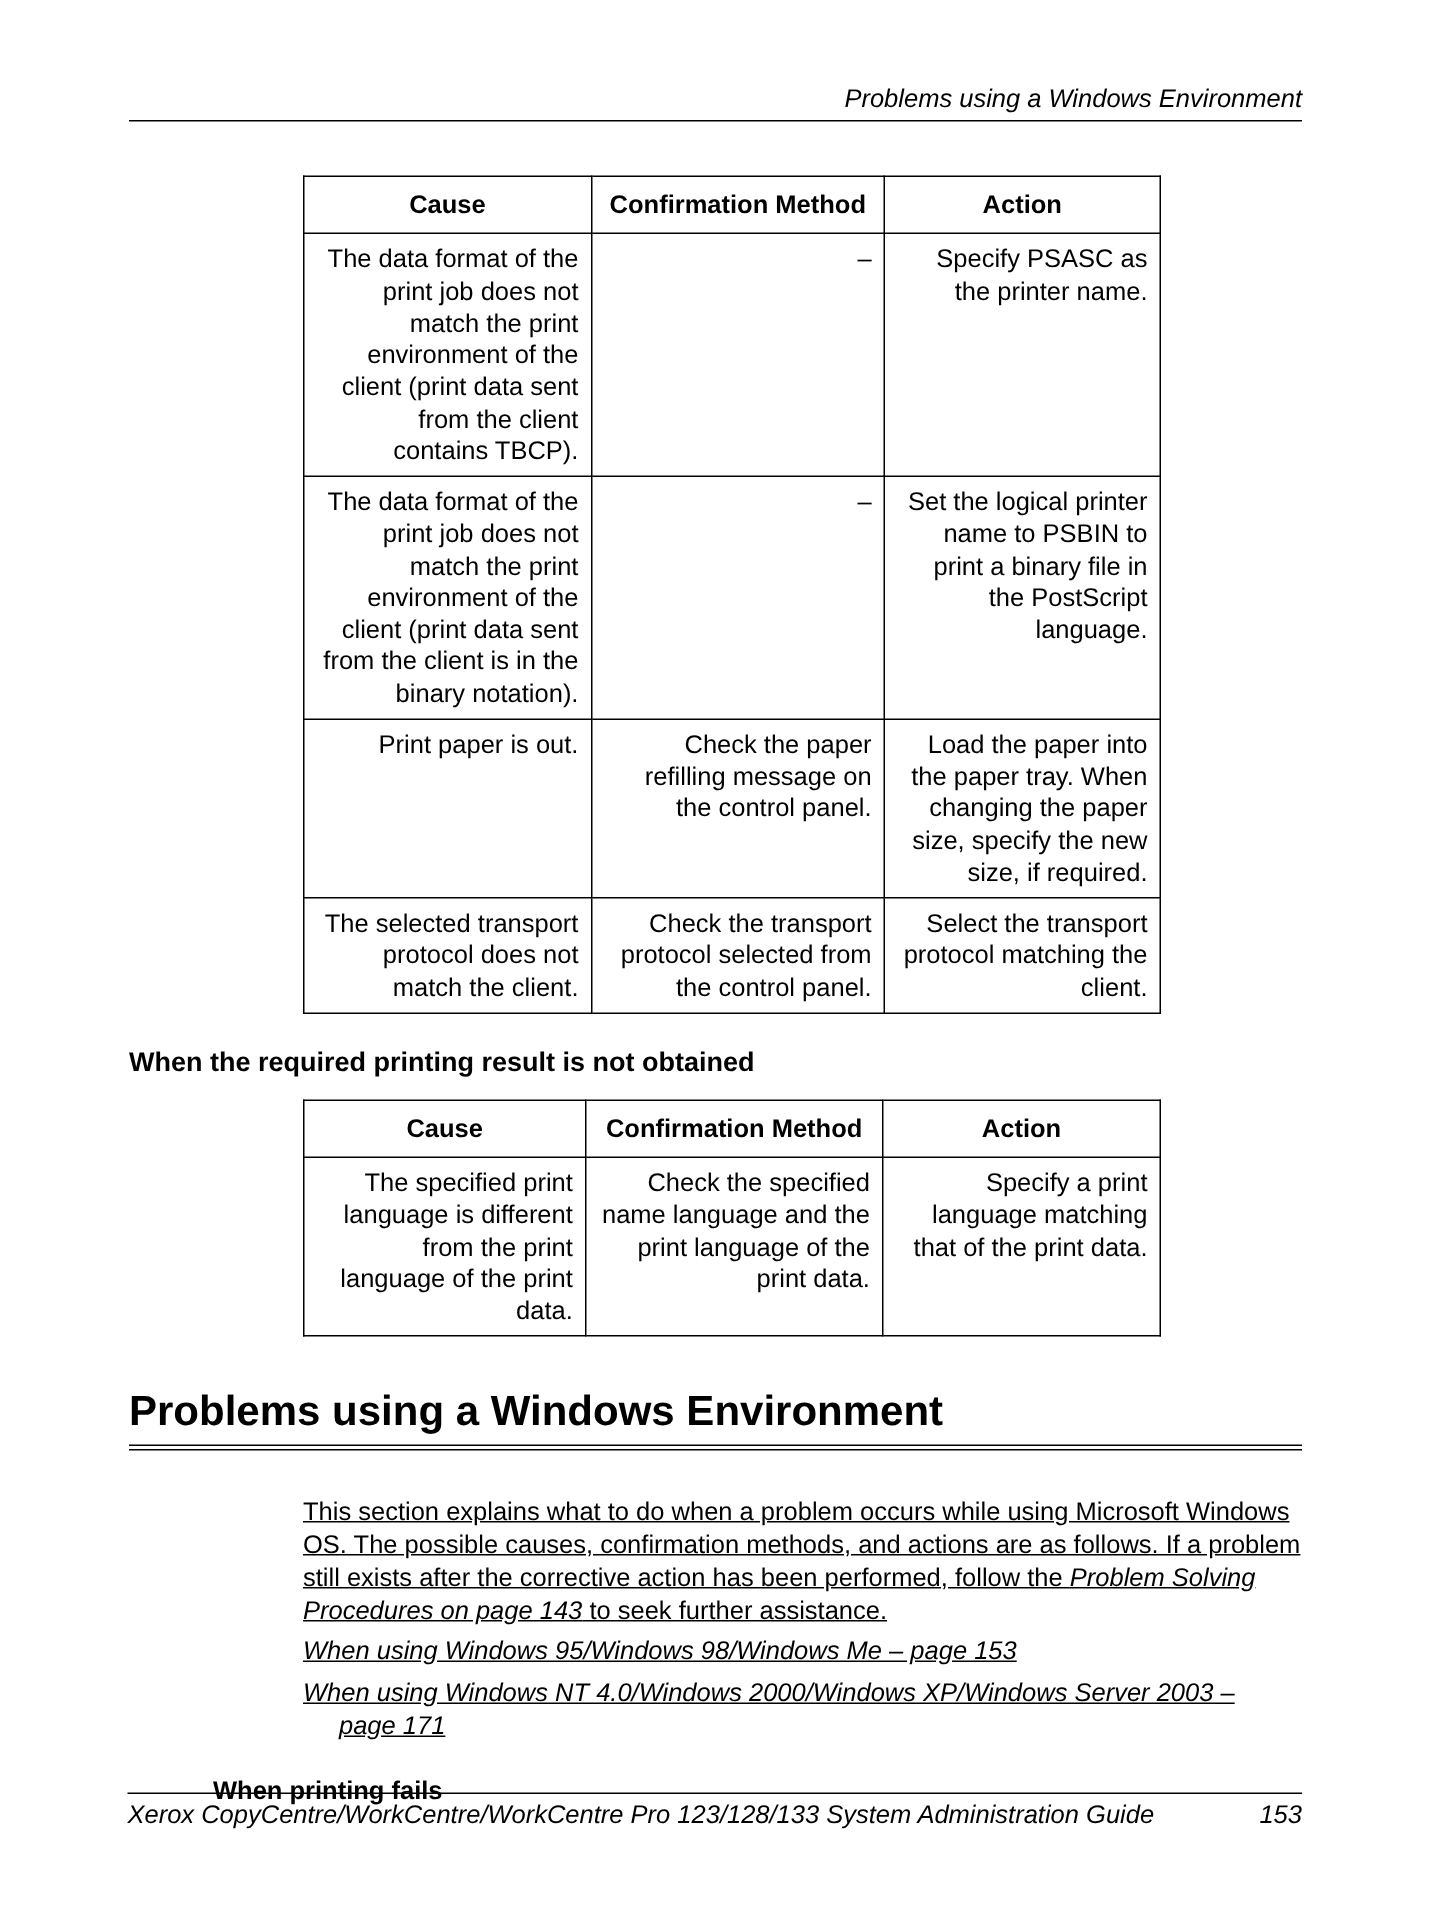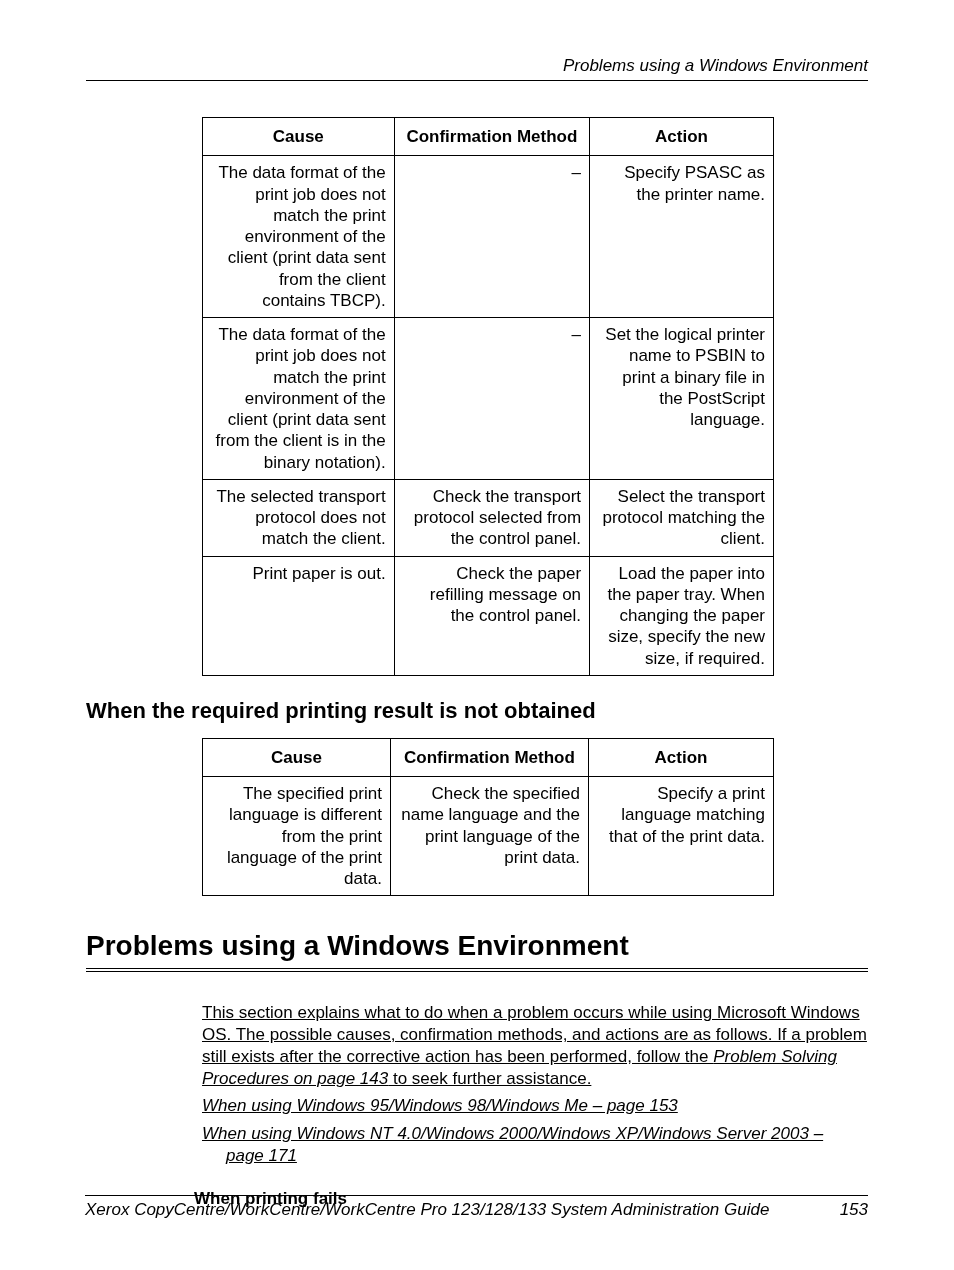--- a/index.html
+++ b/index.html
@@ -42,21 +42,21 @@
   table.troubleshoot th {
     font-weight: bold;
     text-align: center;
     padding: 8px;
   }
   .col-cause { width: 228px; }
   .col-conf  { width: 228px; }
   .col-act   { width: 224px; }
   .dash-cell { text-align: center; vertical-align: middle; }
   h3.subheading {
-    font-size: 22px;
+    font-size: 18px;
     font-weight: bold;
     margin: 4px 0 14px 0;
   }
   h1.section-title {
     font-size: 28px;
     font-weight: bold;
     margin: 34px 0 0 0;
     padding-bottom: 4px;
   }
   .double-rule {
@@ -70,21 +70,21 @@
     margin-left: 116px;
     font-size: 17px;
     line-height: 1.28;
   }
   .body-block p { margin: 0 0 6px 0; text-decoration: underline; }
   .ref-line { font-style: italic; }
   .ref-line.indent2 { padding-left: 24px; }
   h4.sub-sub {
     font-size: 17px;
     font-weight: bold;
-    margin: 22px 0 10px 108px;
+    margin: 22px 0 10px 56px;
   }
   .footer {
     position: absolute;
     left: 85px;
     right: 86px;
     bottom: 50px;
     border-top: 1px solid #000;
     padding-top: 4px;
     font-size: 17px;
     font-style: italic;
@@ -120,28 +120,28 @@
         <td>The data format of the print job does not match the print environment of the client (print data sent from the client contains TBCP).</td>
         <td class="dash-cell">–</td>
         <td>Specify PSASC as the printer name.</td>
       </tr>
       <tr>
         <td>The data format of the print job does not match the print environment of the client (print data sent from the client is in the binary notation).</td>
         <td class="dash-cell">–</td>
         <td>Set the logical printer name to PSBIN to print a binary file in the PostScript language.</td>
       </tr>
       <tr>
+        <td>Print paper is out.</td>
+        <td>Check the paper refilling message on the control panel.</td>
+        <td>Load the paper into the paper tray. When changing the paper size, specify the new size, if required.</td>
+      </tr>
+      <tr>
         <td>The selected transport protocol does not match the client.</td>
         <td>Check the transport protocol selected from the control panel.</td>
         <td>Select the transport protocol matching the client.</td>
-      </tr>
-      <tr>
-        <td>Print paper is out.</td>
-        <td>Check the paper refilling message on the control panel.</td>
-        <td>Load the paper into the paper tray. When changing the paper size, specify the new size, if required.</td>
       </tr>
     </tbody>
   </table>
 
   <h3 class="subheading">When the required printing result is not obtained</h3>
 
   <table class="troubleshoot">
     <colgroup>
         <col class="col-cause">
         <col class="col-conf">

